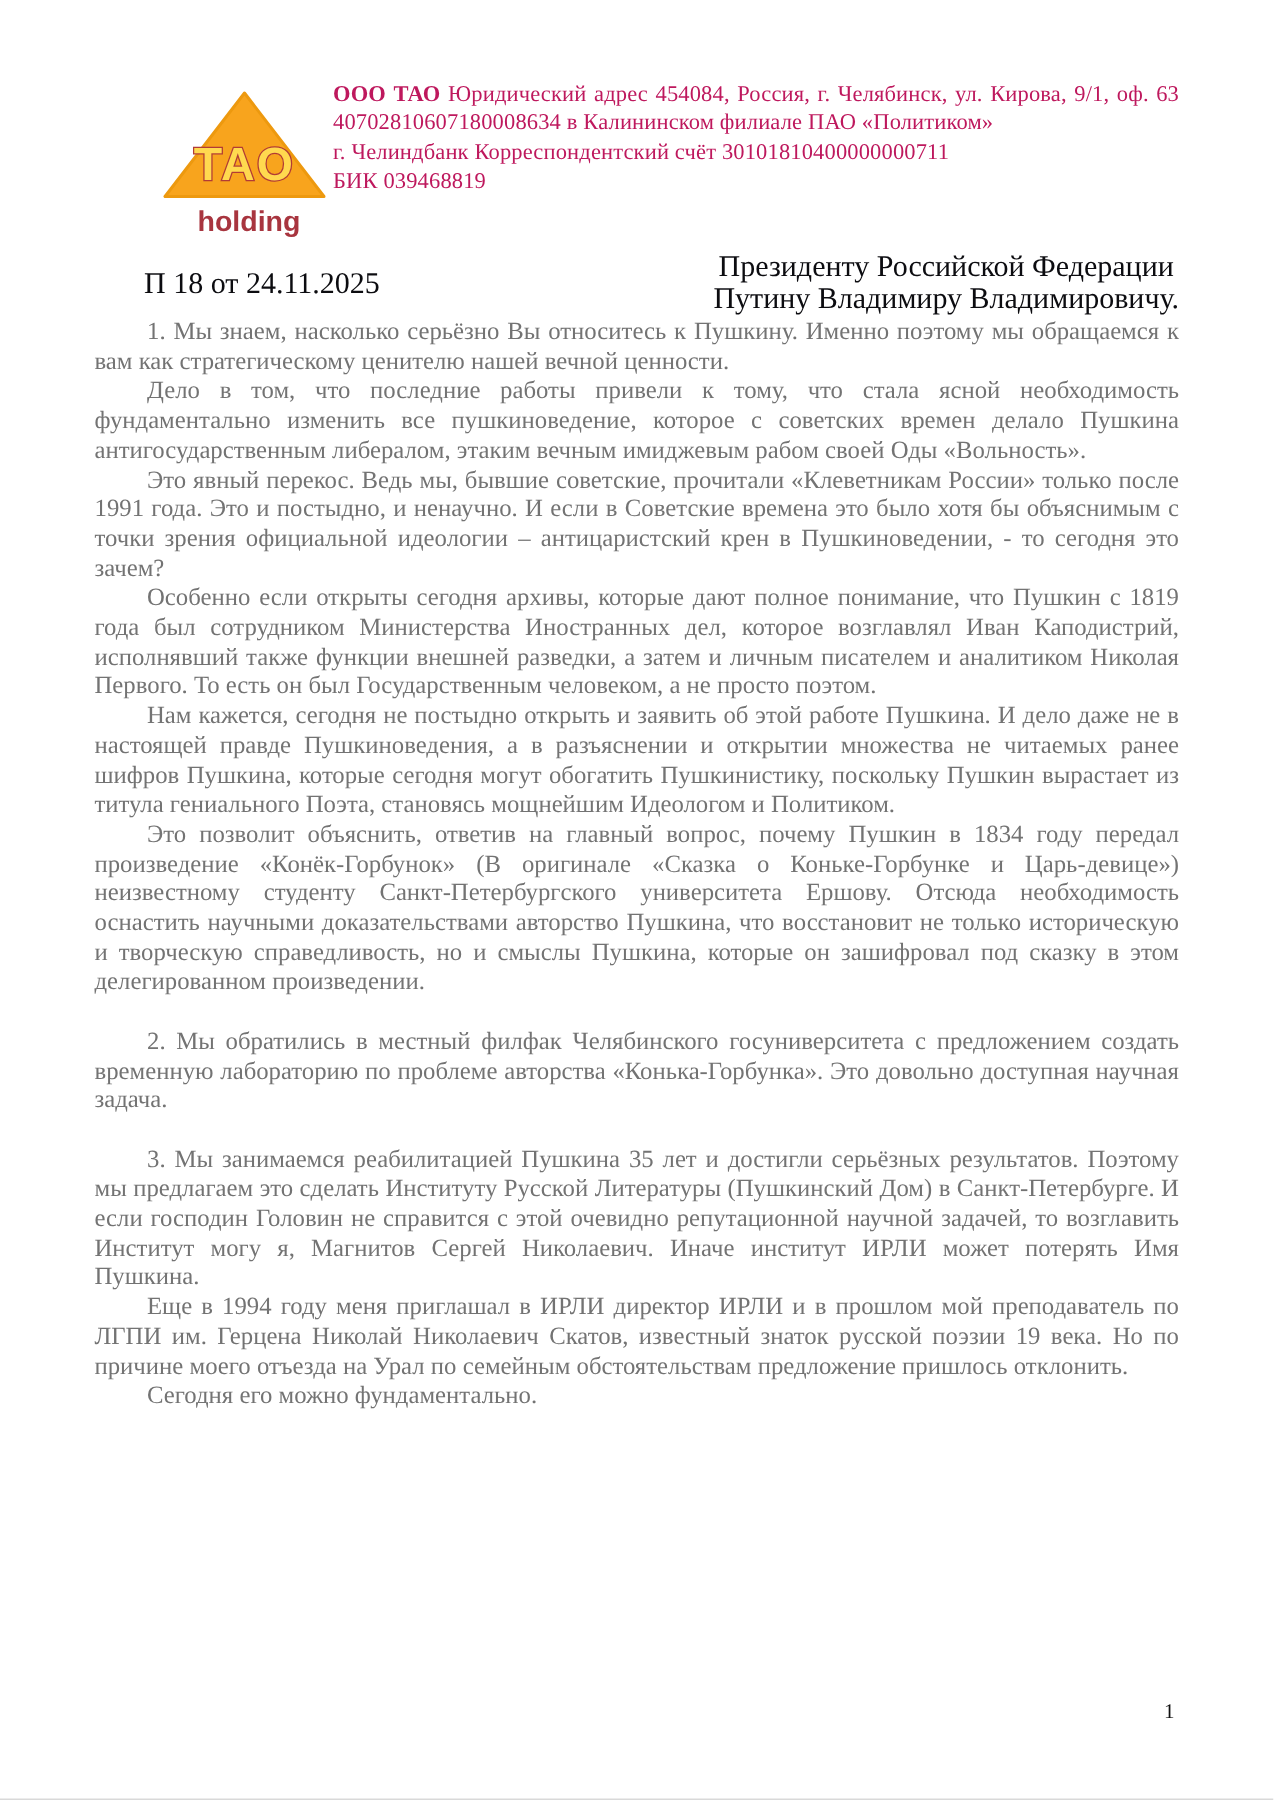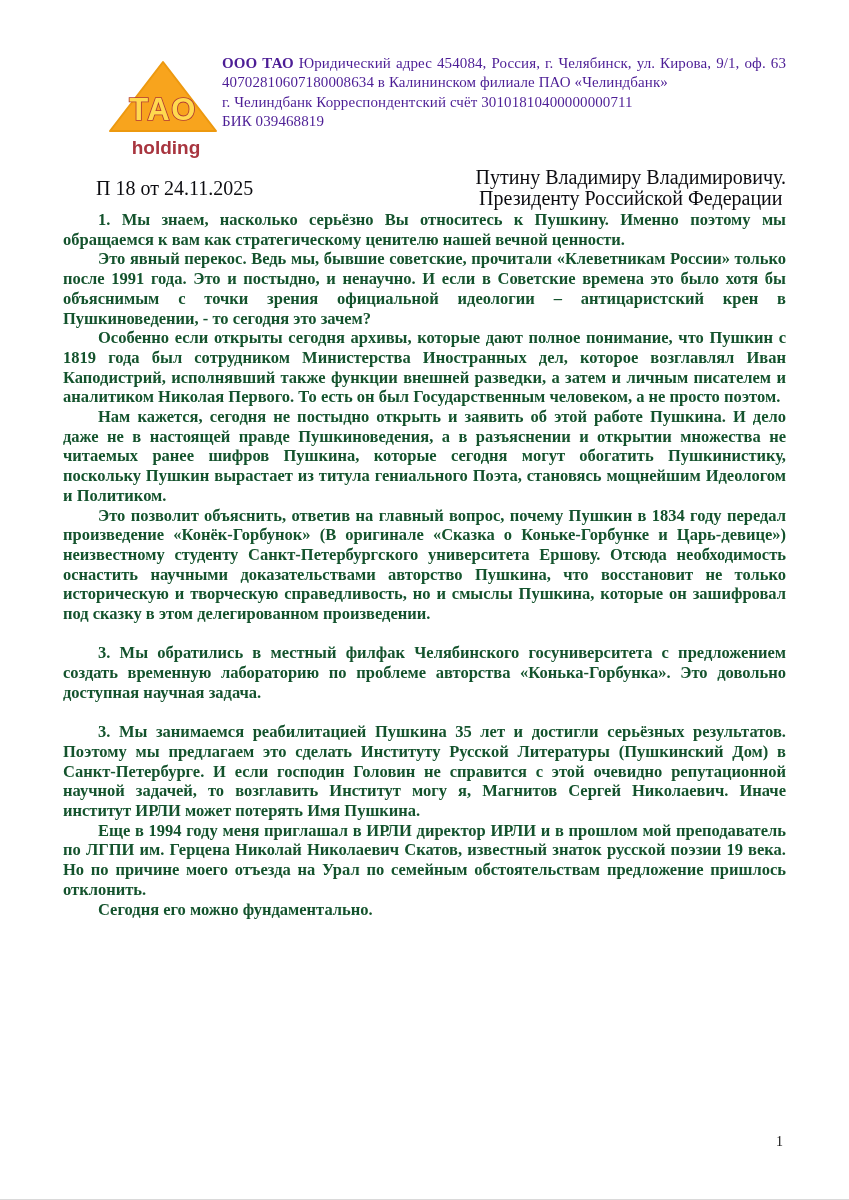--- a/index.html
+++ b/index.html
@@ -29,21 +29,21 @@
     box-sizing: border-box;
     padding-left: 18px;
     padding-top: 4px;
     flex: 0 0 159px;
     text-align: right;
   }
   .head-text {
     flex: 1 1 auto;
     font-size: 15px;
     line-height: 19.4px;
-    color: #4c1d95;
+    color: #be185d;
     letter-spacing: 0.1px;
   }
   .head-line { text-align: left; }
   .head-line.fill  { text-align: justify; text-align-last: justify; }
   .head-company { font-weight: bold; }
   
   .ref-row {
     display: flex;
     justify-content: space-between;
     align-items: center;
@@ -63,22 +63,21 @@
     font-size: 16.5px;
     line-height: 19.6px;
   }
   .body-text { margin-top: 1px; }
   .para {
     margin: 0;
     font-size: 16.5px;
     line-height: 19.7px;
     text-align: justify;
     text-indent: 35px;
-    color: #14532d;
-    font-weight: bold;
+    color: #737373;
   }
   .spacer { height: 19.7px; }
   .page-number {
     position: absolute;
     right: 66px;
     bottom: 49px;
     font-size: 14px;
     color: #111;
   }
 </style>
@@ -90,43 +89,44 @@
   <div class="letterhead">
     <div class="logo-wrap">
       <svg width="118" height="102" viewBox="0 0 118 102">
         <polygon points="59,4 6,73 112,73" fill="#F8A41D" stroke="#ED990F" stroke-width="2" stroke-linejoin="round"></polygon>
         <text x="59" y="62" text-anchor="middle" font-family="Liberation Sans, sans-serif" font-size="31" font-weight="bold" fill="#FFD94F" stroke="#B23B35" stroke-width="1.7" letter-spacing="1.5" style="paint-order: stroke fill;">TAO</text>
         <text x="62" y="96" text-anchor="middle" font-family="Liberation Sans, sans-serif" font-size="19" font-weight="bold" fill="#A8353F">holding</text>
       </svg>
     </div>
     <div class="head-text">
       <div class="head-line fill"><span class="head-company">ООО ТАО</span> <span>Юридический адрес 454084, Россия, г. Челябинск, ул. Кирова, 9/1, оф. 63</span></div>
-      <div class="head-line">40702810607180008634 в Калининском филиале ПАО «Челиндбанк»</div>
+      <div class="head-line">40702810607180008634 в Калининском филиале ПАО «Политиком»</div>
       <div class="head-line">г. Челиндбанк Корреспондентский счёт 30101810400000000711</div>
       <div class="head-line">БИК 039468819</div>
     </div>
   </div>
 
   <div class="ref-row">
     <div class="ref-number">П 18 от 24.11.2025</div>
     <div class="addressee">
+      <div>Президенту Российской Федерации</div>
       <div>Путину Владимиру Владимировичу.</div>
-      <div>Президенту Российской Федерации</div>
     </div>
   </div>
 
 
   <div class="body-text">
     <p class="para">1. Мы знаем, насколько серьёзно Вы относитесь к Пушкину. Именно поэтому мы обращаемся к вам как стратегическому ценителю нашей вечной ценности.</p>
+    <p class="para">Дело в том, что последние работы привели к тому, что стала ясной необходимость фундаментально изменить все пушкиноведение, которое с советских времен делало Пушкина антигосударственным либералом, этаким вечным имиджевым рабом своей Оды «Вольность».</p>
     <p class="para">Это явный перекос. Ведь мы, бывшие советские, прочитали «Клеветникам России» только после 1991 года. Это и постыдно, и ненаучно. И если в Советские времена это было хотя бы объяснимым с точки зрения официальной идеологии – антицаристский крен в Пушкиноведении, - то сегодня это зачем?</p>
     <p class="para">Особенно если открыты сегодня архивы, которые дают полное понимание, что Пушкин с 1819 года был сотрудником Министерства Иностранных дел, которое возглавлял Иван Каподистрий, исполнявший также функции внешней разведки, а затем и личным писателем и аналитиком Николая Первого. То есть он был Государственным человеком, а не просто поэтом.</p>
     <p class="para">Нам кажется, сегодня не постыдно открыть и заявить об этой работе Пушкина. И дело даже не в настоящей правде Пушкиноведения, а в разъяснении и открытии множества не читаемых ранее шифров Пушкина, которые сегодня могут обогатить Пушкинистику, поскольку Пушкин вырастает из титула гениального Поэта, становясь мощнейшим Идеологом и Политиком.</p>
     <p class="para">Это позволит объяснить, ответив на главный вопрос, почему Пушкин в 1834 году передал произведение «Конёк-Горбунок» (В оригинале «Сказка о Коньке-Горбунке и Царь-девице») неизвестному студенту Санкт-Петербургского университета Ершову. Отсюда необходимость оснастить научными доказательствами авторство Пушкина, что восстановит не только историческую и творческую справедливость, но и смыслы Пушкина, которые он зашифровал под сказку в этом делегированном произведении.</p>
     <div class="spacer"></div>
-    <p class="para">3. Мы обратились в местный филфак Челябинского госуниверситета с предложением создать временную лабораторию по проблеме авторства «Конька-Горбунка». Это довольно доступная научная задача.</p>
+    <p class="para">2. Мы обратились в местный филфак Челябинского госуниверситета с предложением создать временную лабораторию по проблеме авторства «Конька-Горбунка». Это довольно доступная научная задача.</p>
     <div class="spacer"></div>
     <p class="para">3. Мы занимаемся реабилитацией Пушкина 35 лет и достигли серьёзных результатов. Поэтому мы предлагаем это сделать Институту Русской Литературы (Пушкинский Дом) в Санкт-Петербурге. И если господин Головин не справится с этой очевидно репутационной научной задачей, то возглавить Институт могу я, Магнитов Сергей Николаевич. Иначе институт ИРЛИ может потерять Имя Пушкина.</p>
     <p class="para">Еще в 1994 году меня приглашал в ИРЛИ директор ИРЛИ и в прошлом мой преподаватель по ЛГПИ им. Герцена Николай Николаевич Скатов, известный знаток русской поэзии 19 века. Но по причине моего отъезда на Урал по семейным обстоятельствам предложение пришлось отклонить.</p>
     <p class="para">Сегодня его можно фундаментально.</p>
   </div>
 
   <div class="page-number">1</div>
 
 </div>
 

